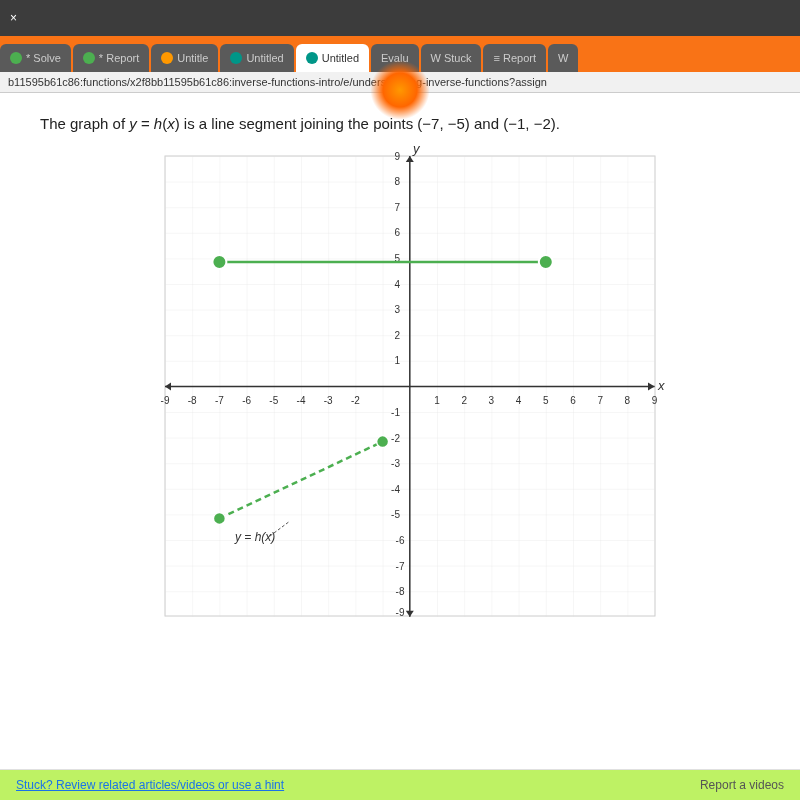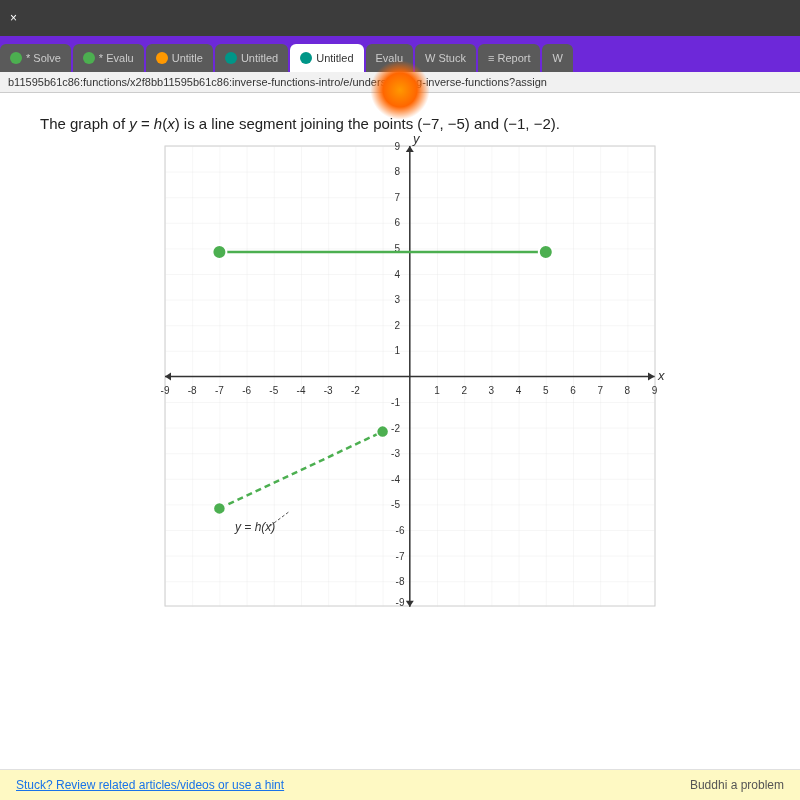--- a/index.html
+++ b/index.html
@@ -16,21 +16,21 @@
     .browser-close {
       color: #fff;
       font-size: 12px;
       padding: 0 6px;
       cursor: pointer;
     }
     .tab-bar {
       display: flex;
       align-items: flex-end;
       height: 36px;
-      background: #6d28d9;
+      background: #f97316;
       overflow: hidden;
     }
     .tab {
       display: flex;
       align-items: center;
       height: 28px;
       padding: 0 10px;
       background: #5a5a5a;
       border-radius: 6px 6px 0 0;
       color: #ccc;
@@ -70,41 +70,42 @@
     
     .content {
       background: #fff;
       padding: 20px 30px 20px 40px;
       position: relative;
     }
 
     .problem-text {
       font-size: 15px;
       color: #222;
+      margin-bottom: 10px;
       line-height: 1.5;
     }
 
     .instruction {
       font-size: 15px;
       color: #222;
       font-weight: bold;
       margin-bottom: 16px;
     }
 
     
     .graph-container {
       position: relative;
       width: 540px;
       height: 500px;
       margin: 0 auto;
     }
 
     
     .bottom-bar {
-      background: #fef9c3;
+      background: #bef264;
       border-top: 1px solid #e0e0e0;
       padding: 8px 16px;
       display: flex;
       justify-content: space-between;
       align-items: center;
       font-size: 12px;
       color: #1a73e8;
       position: absolute;
       bottom: 0;
       left: 0;
@@ -132,21 +133,21 @@
   <span class="browser-close">×</span>
 </div>
 
 <div class="tab-bar">
   <div class="tab">
     <div class="tab-icon green"></div>
     <span>* Solve</span>
   </div>
   <div class="tab">
     <div class="tab-icon green"></div>
-    <span>* Evalu</span>
+    <span>* Report</span>
   </div>
   <div class="tab">
     <div class="tab-icon orange"></div>
     <span>Untitle</span>
   </div>
   <div class="tab">
     <div class="tab-icon teal"></div>
     <span>Untitled</span>
   </div>
   <div class="tab active">
@@ -261,14 +262,14 @@
       <circle cx="84.4" cy="372.4" r="6" fill="#4caf50" stroke="#fff" stroke-width="1.5"></circle>
       <circle cx="247.6" cy="295.6" r="6" fill="#4caf50" stroke="#fff" stroke-width="1.5"></circle>
 
     </svg>
   </div>
 
 </div>
 
 <div class="bottom-bar">
   <span style="color:#1a73e8; text-decoration:underline; cursor:pointer;">Stuck? Review related articles/videos or use a hint</span>
-  <span style="color:#555; cursor:pointer;">Buddhi a problem</span>
+  <span style="color:#555; cursor:pointer;">Report a videos</span>
 </div>
 
 </body></html>

